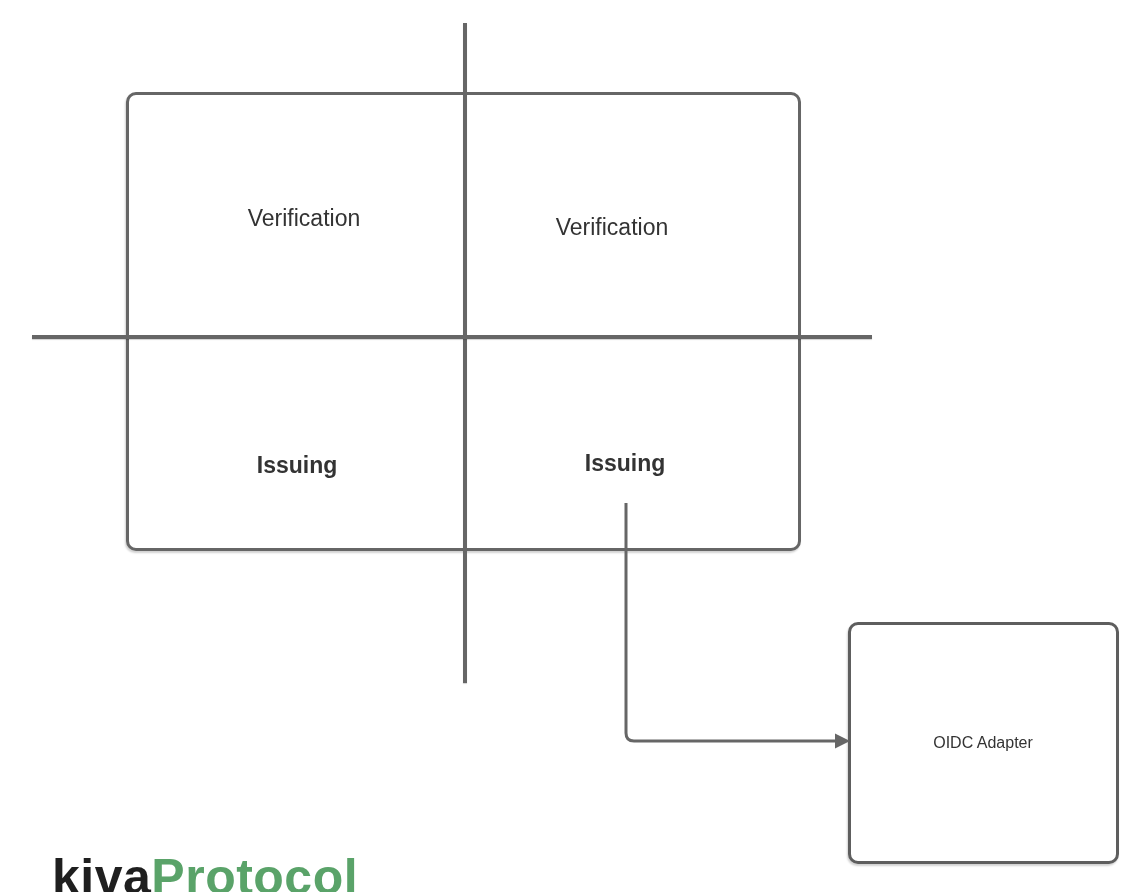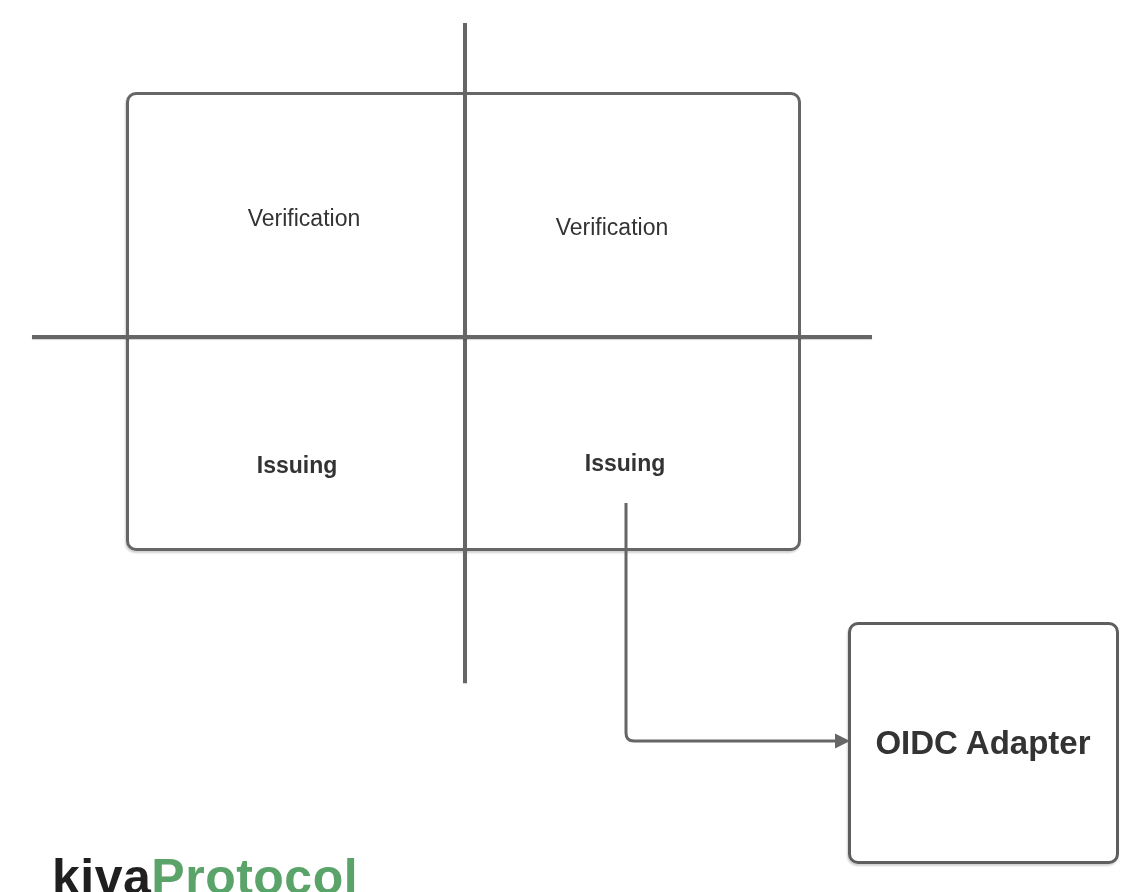--- a/index.html
+++ b/index.html
@@ -88,22 +88,22 @@
     border-radius: 10px;
     background: #ffffff;
     box-shadow: -1px 2px 2px rgba(0,0,0,0.18);
     z-index: 1;
   }
   .adapter-label {
     position: absolute;
     left: 983px;
     top: 743px;
     transform: translate(-50%, -50%);
-    font-size: 33px;
-    font-weight: bold;
+    font-size: 16px;
+    font-weight: normal;
     color: #333333;
     white-space: nowrap;
     z-index: 3;
   }
 
   
   .logo {
     position: absolute;
     left: 52px;
     top: 804px;

